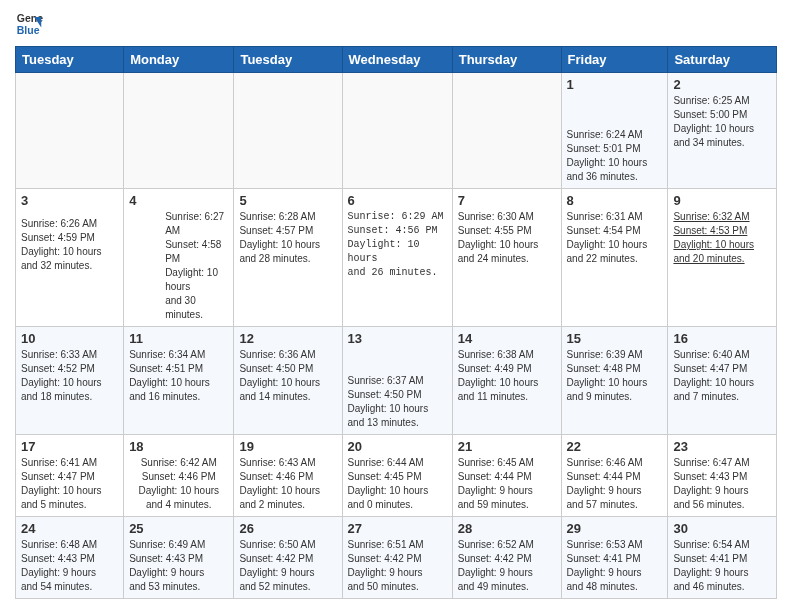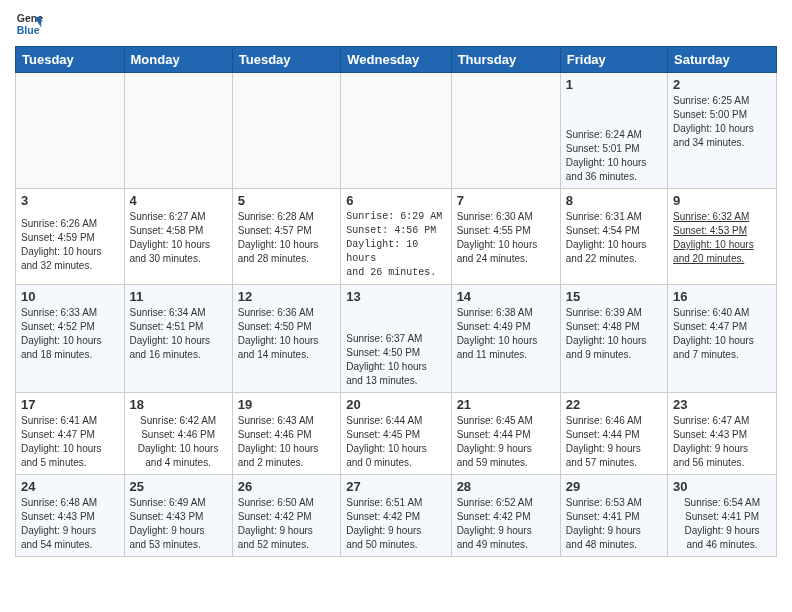--- a/index.html
+++ b/index.html
@@ -143,21 +143,21 @@
         <tr>
           <td>
             <span class="day-number">3</span>
             <div class="day-info" style="white-space: pre-line; margin-top: 9px;">Sunrise: 6:26 AM
 Sunset: 4:59 PM
 Daylight: 10 hours
 and 32 minutes.</div>
           </td>
           <td>
             <span class="day-number">4</span>
-            <div class="day-info" style="white-space: pre-line;">Sunrise: 6:27 AM
+            <div class="day-info" style="white-space: pre-line; margin-left: 36px;">Sunrise: 6:27 AM
 Sunset: 4:58 PM
 Daylight: 10 hours
 and 30 minutes.</div>
           </td>
           <td>
             <span class="day-number">5</span>
             <div class="day-info" style="white-space: pre-line;">Sunrise: 6:28 AM
 Sunset: 4:57 PM
 Daylight: 10 hours
 and 28 minutes.</div>
@@ -331,21 +331,21 @@
           </td>
           <td>
             <span class="day-number">29</span>
             <div class="day-info" style="white-space: pre-line;">Sunrise: 6:53 AM
 Sunset: 4:41 PM
 Daylight: 9 hours
 and 48 minutes.</div>
           </td>
           <td>
             <span class="day-number">30</span>
-            <div class="day-info" style="white-space: pre-line; text-align: center;">Sunrise: 6:54 AM
+            <div class="day-info" style="white-space: pre-line;">Sunrise: 6:54 AM
 Sunset: 4:41 PM
 Daylight: 9 hours
 and 46 minutes.</div>
           </td>
         </tr>
       </tbody>
   </table>
 </div>
 
 </body></html>

